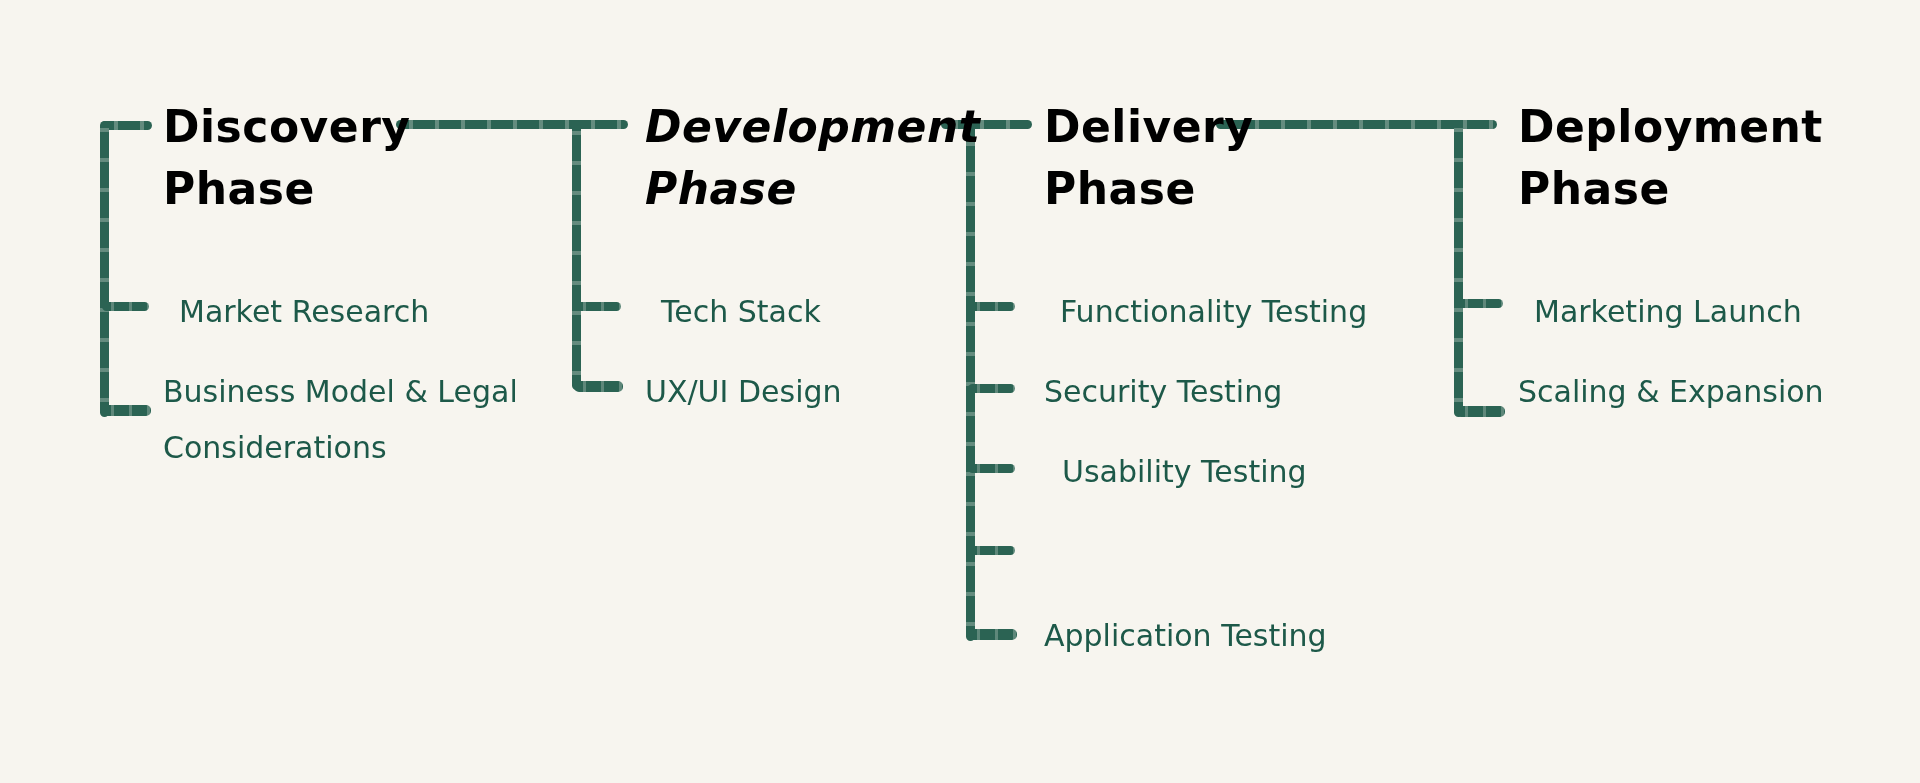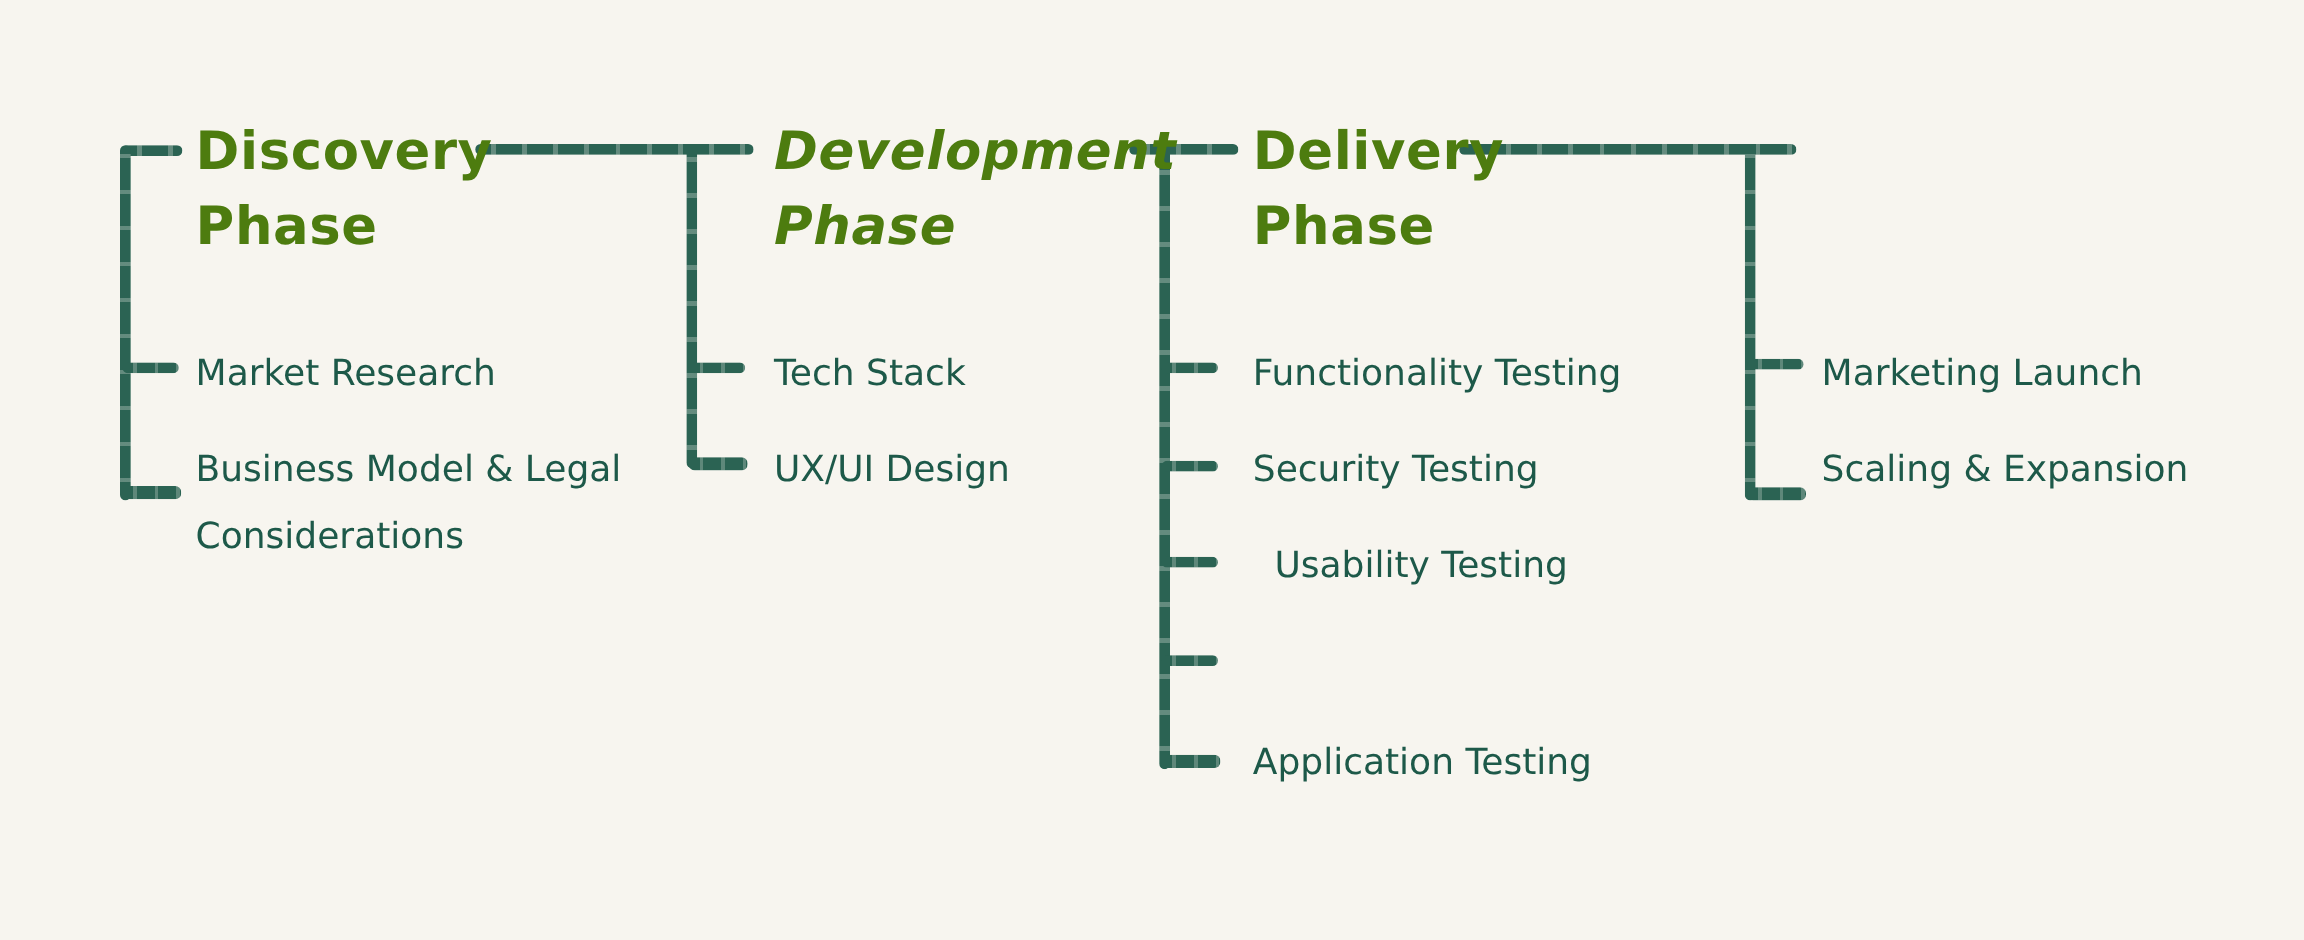--- a/index.html
+++ b/index.html
@@ -73,40 +73,40 @@
 
   
   .title {
     position: absolute;
     top: 96px;
     width: 345px;
     font-size: 44px;
     line-height: 62px;
     font-weight: 700;
     letter-spacing: 0.5px;
-    color: #4d7c0f;
+    color: #000000;
   }
   .t1 { left: 163px; }
   .t2 { left: 645px; font-style: italic; }
   .t3 { left: 1044px; }
   .t4 { left: 1518px; }
 
   .item {
     position: absolute;
     font-size: 30px;
     line-height: 56px;
     font-weight: 500;
     color: #1d5949;
   }
   .c1 { left: 163px;  width: 385px; }
   .c2 { left: 645px;  width: 330px; }
   .c3 { left: 1044px; width: 420px; }
   .c4 { left: 1518px; width: 315px; }
 
-  .r0 { top: 284px; }
+  .r0 { top: 284px; margin-left: 16px; }
   .r1 { top: 364px; }
   .r2 { top: 444px; margin-left: 18px; }
   .r3 { top: 525px; }
   .r4 { top: 608px; }
 </style>
 </head>
 <body>
 
 <div class="canvas">
 
@@ -128,20 +128,21 @@
   <div class="tick tk-3b"></div>
   <div class="tick tk-3c"></div>
   <div class="tick tk-3d"></div>
   <div class="tick foot tk-3e"></div>
   <div class="tick tk-4a"></div>
   <div class="tick foot tk-4b"></div>
 
   <div class="title t1">Discovery Phase</div>
   <div class="title t2">Development Phase</div>
   <div class="title t3">Delivery Phase</div>
+  <div class="title t4">Deployment Phase</div>
 
   <div class="item c1 r0">Market Research</div>
   <div class="item c1 r1">Business Model &amp; Legal Considerations</div>
 
   <div class="item c2 r0">Tech Stack</div>
   <div class="item c2 r1">UX/UI Design</div>
 
   <div class="item c3 r1">Security Testing</div>
   <div class="item c3 r0">Functionality Testing</div>
   <div class="item c3 r2">Usability Testing</div>

